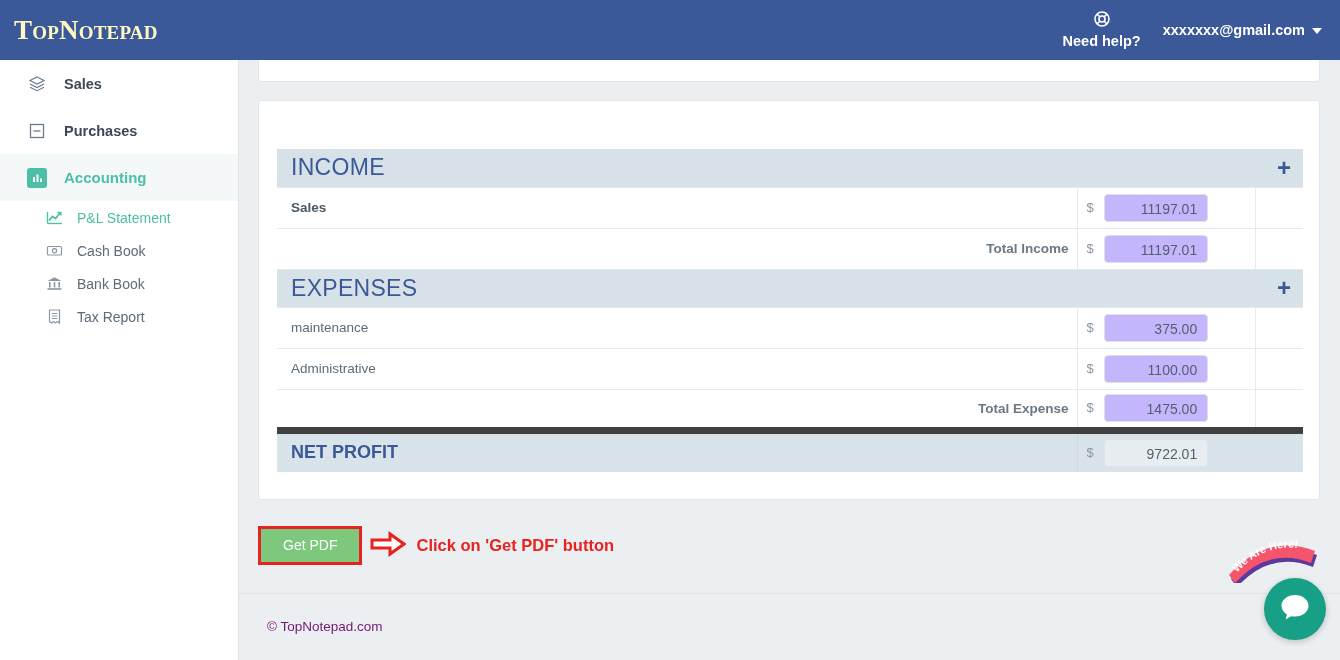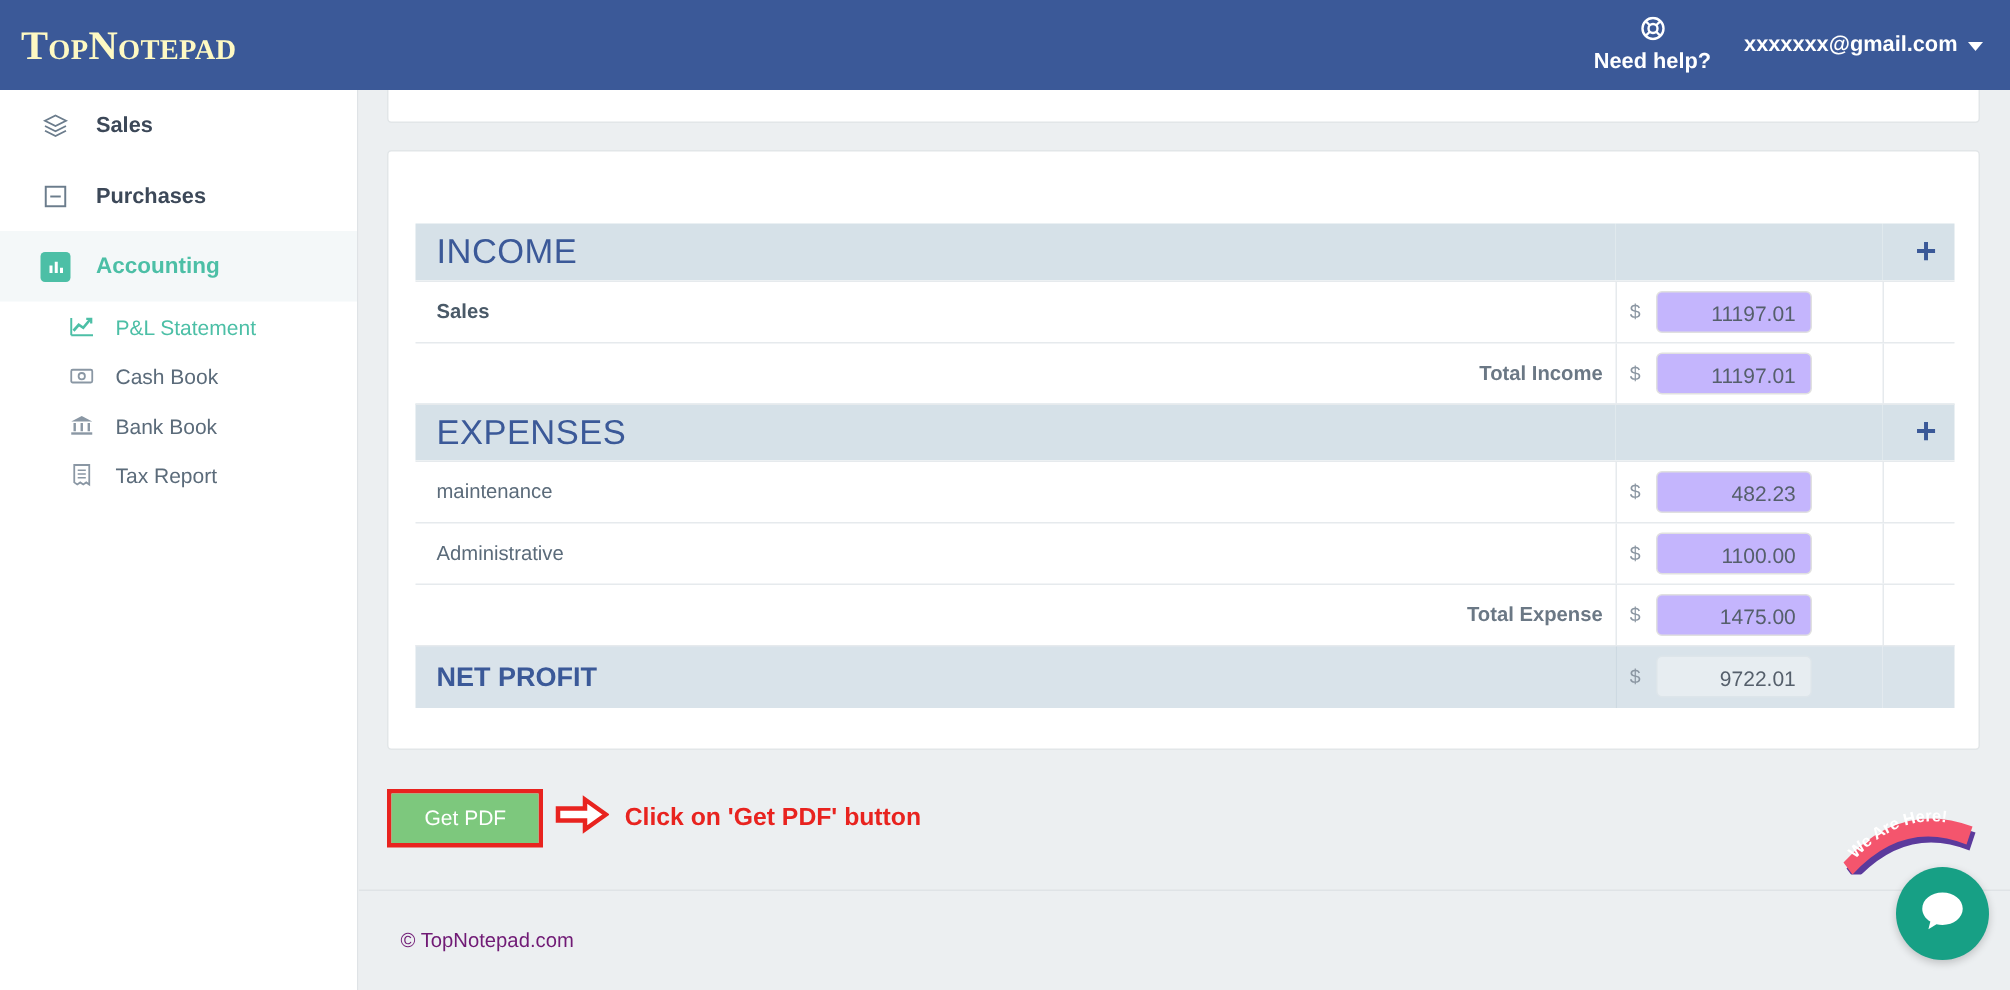--- a/index.html
+++ b/index.html
@@ -154,21 +154,21 @@
     width: 104px; height: 28px; line-height: 28px;
     background: #c4b5fd; border: 1px solid #e0e0e0;
     border-radius: 4px;
     text-align: right; padding-right: 10px;
     font-size: 14px; color: #555f6b;
     vertical-align: middle;
   }
   .act-cell { border-left: 1px solid #e6eaed; }
   .net-row td {
     background: #d9e3ea; height: 42px;
-    border-top: 1px solid #404040;
+    border-top: 7px solid #404040;
   }
   .net-row .amount-cell { border-left: 1px solid #cdd9e2; }
   .net-row .amt-box { background: #e7edf1; border-color: #dde5ea; }
   .net-title { padding-left: 14px; color: #3b5998; font-size: 18px; font-weight: bold; }
 
   
   .pdf-wrap {
     position: absolute; top: 466px; left: 19px;
     display: flex; align-items: center;
   }
@@ -369,21 +369,21 @@
           <td></td>
           <td class="plus-cell">
             <span class="plus-sign">+</span>
           </td>
         </tr>
 
         <tr class="row-line">
           <td class="item-label">maintenance</td>
           <td class="amount-cell">
             <span class="cur">$</span>
-            <span class="amt-box">482.23</span>
+            <span class="amt-box">375.00</span>
           </td>
           <td class="act-cell"></td>
         </tr>
 
         <tr class="row-line">
           <td class="item-label">Administrative</td>
           <td class="amount-cell">
             <span class="cur">$</span>
             <span class="amt-box">1100.00</span>
           </td>

